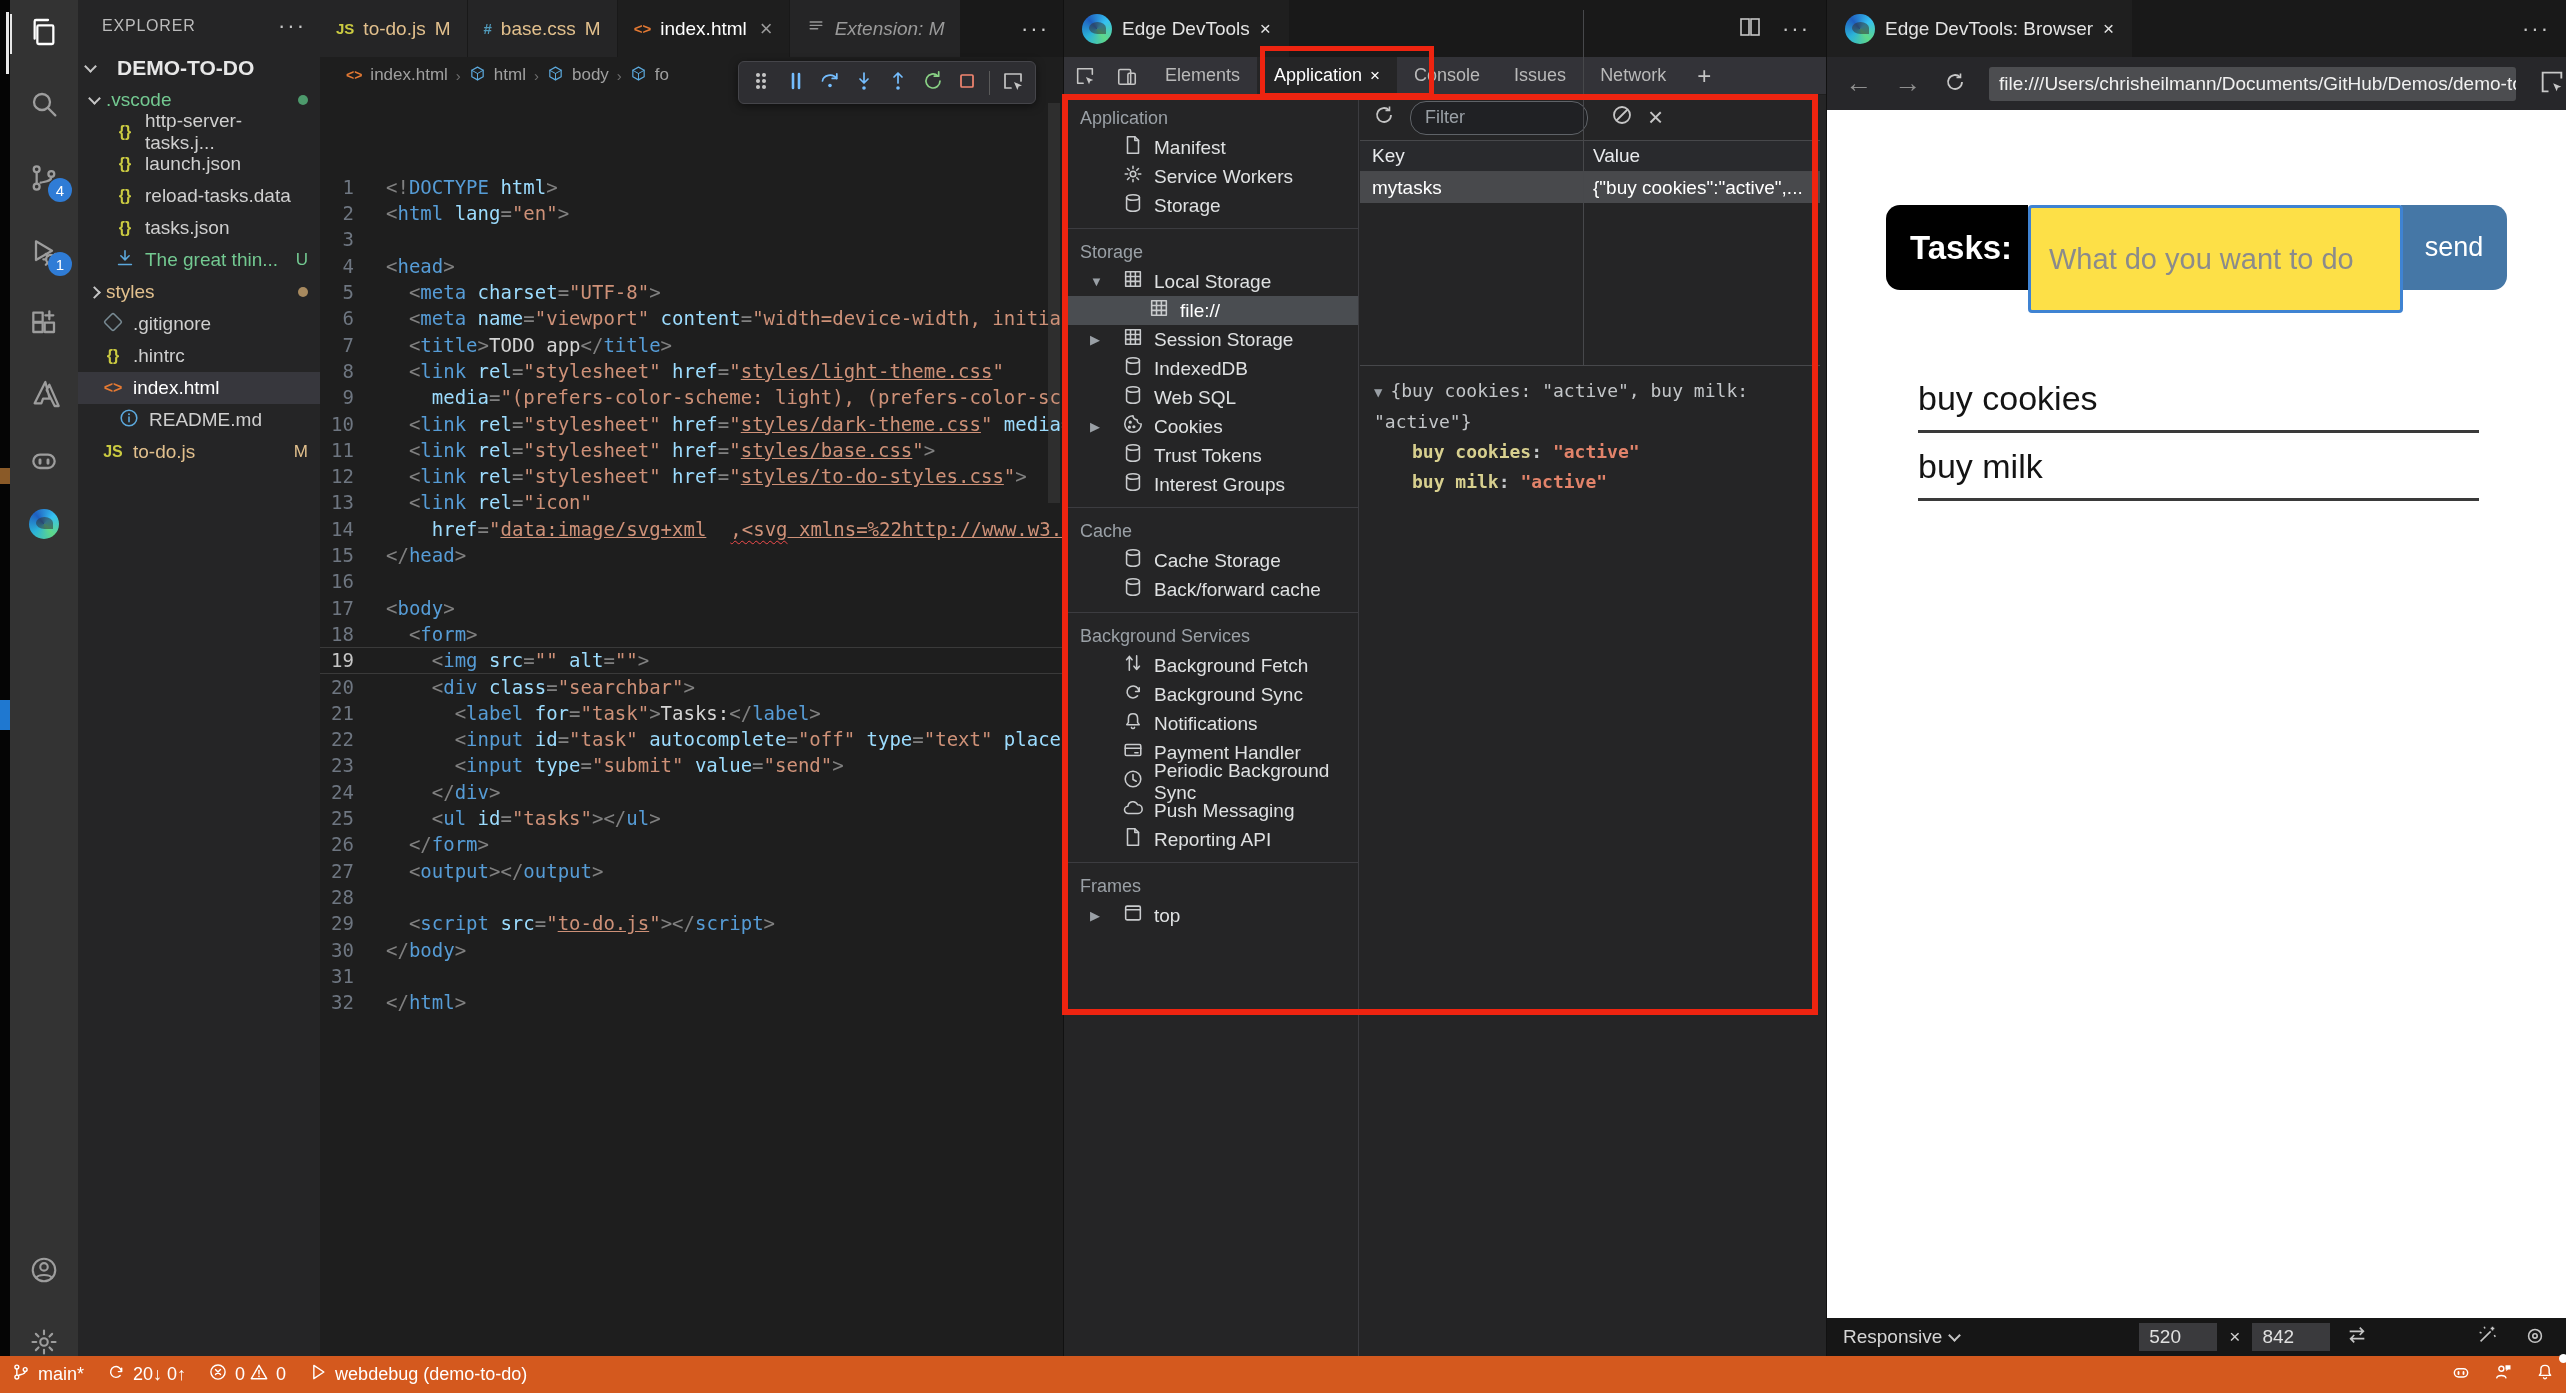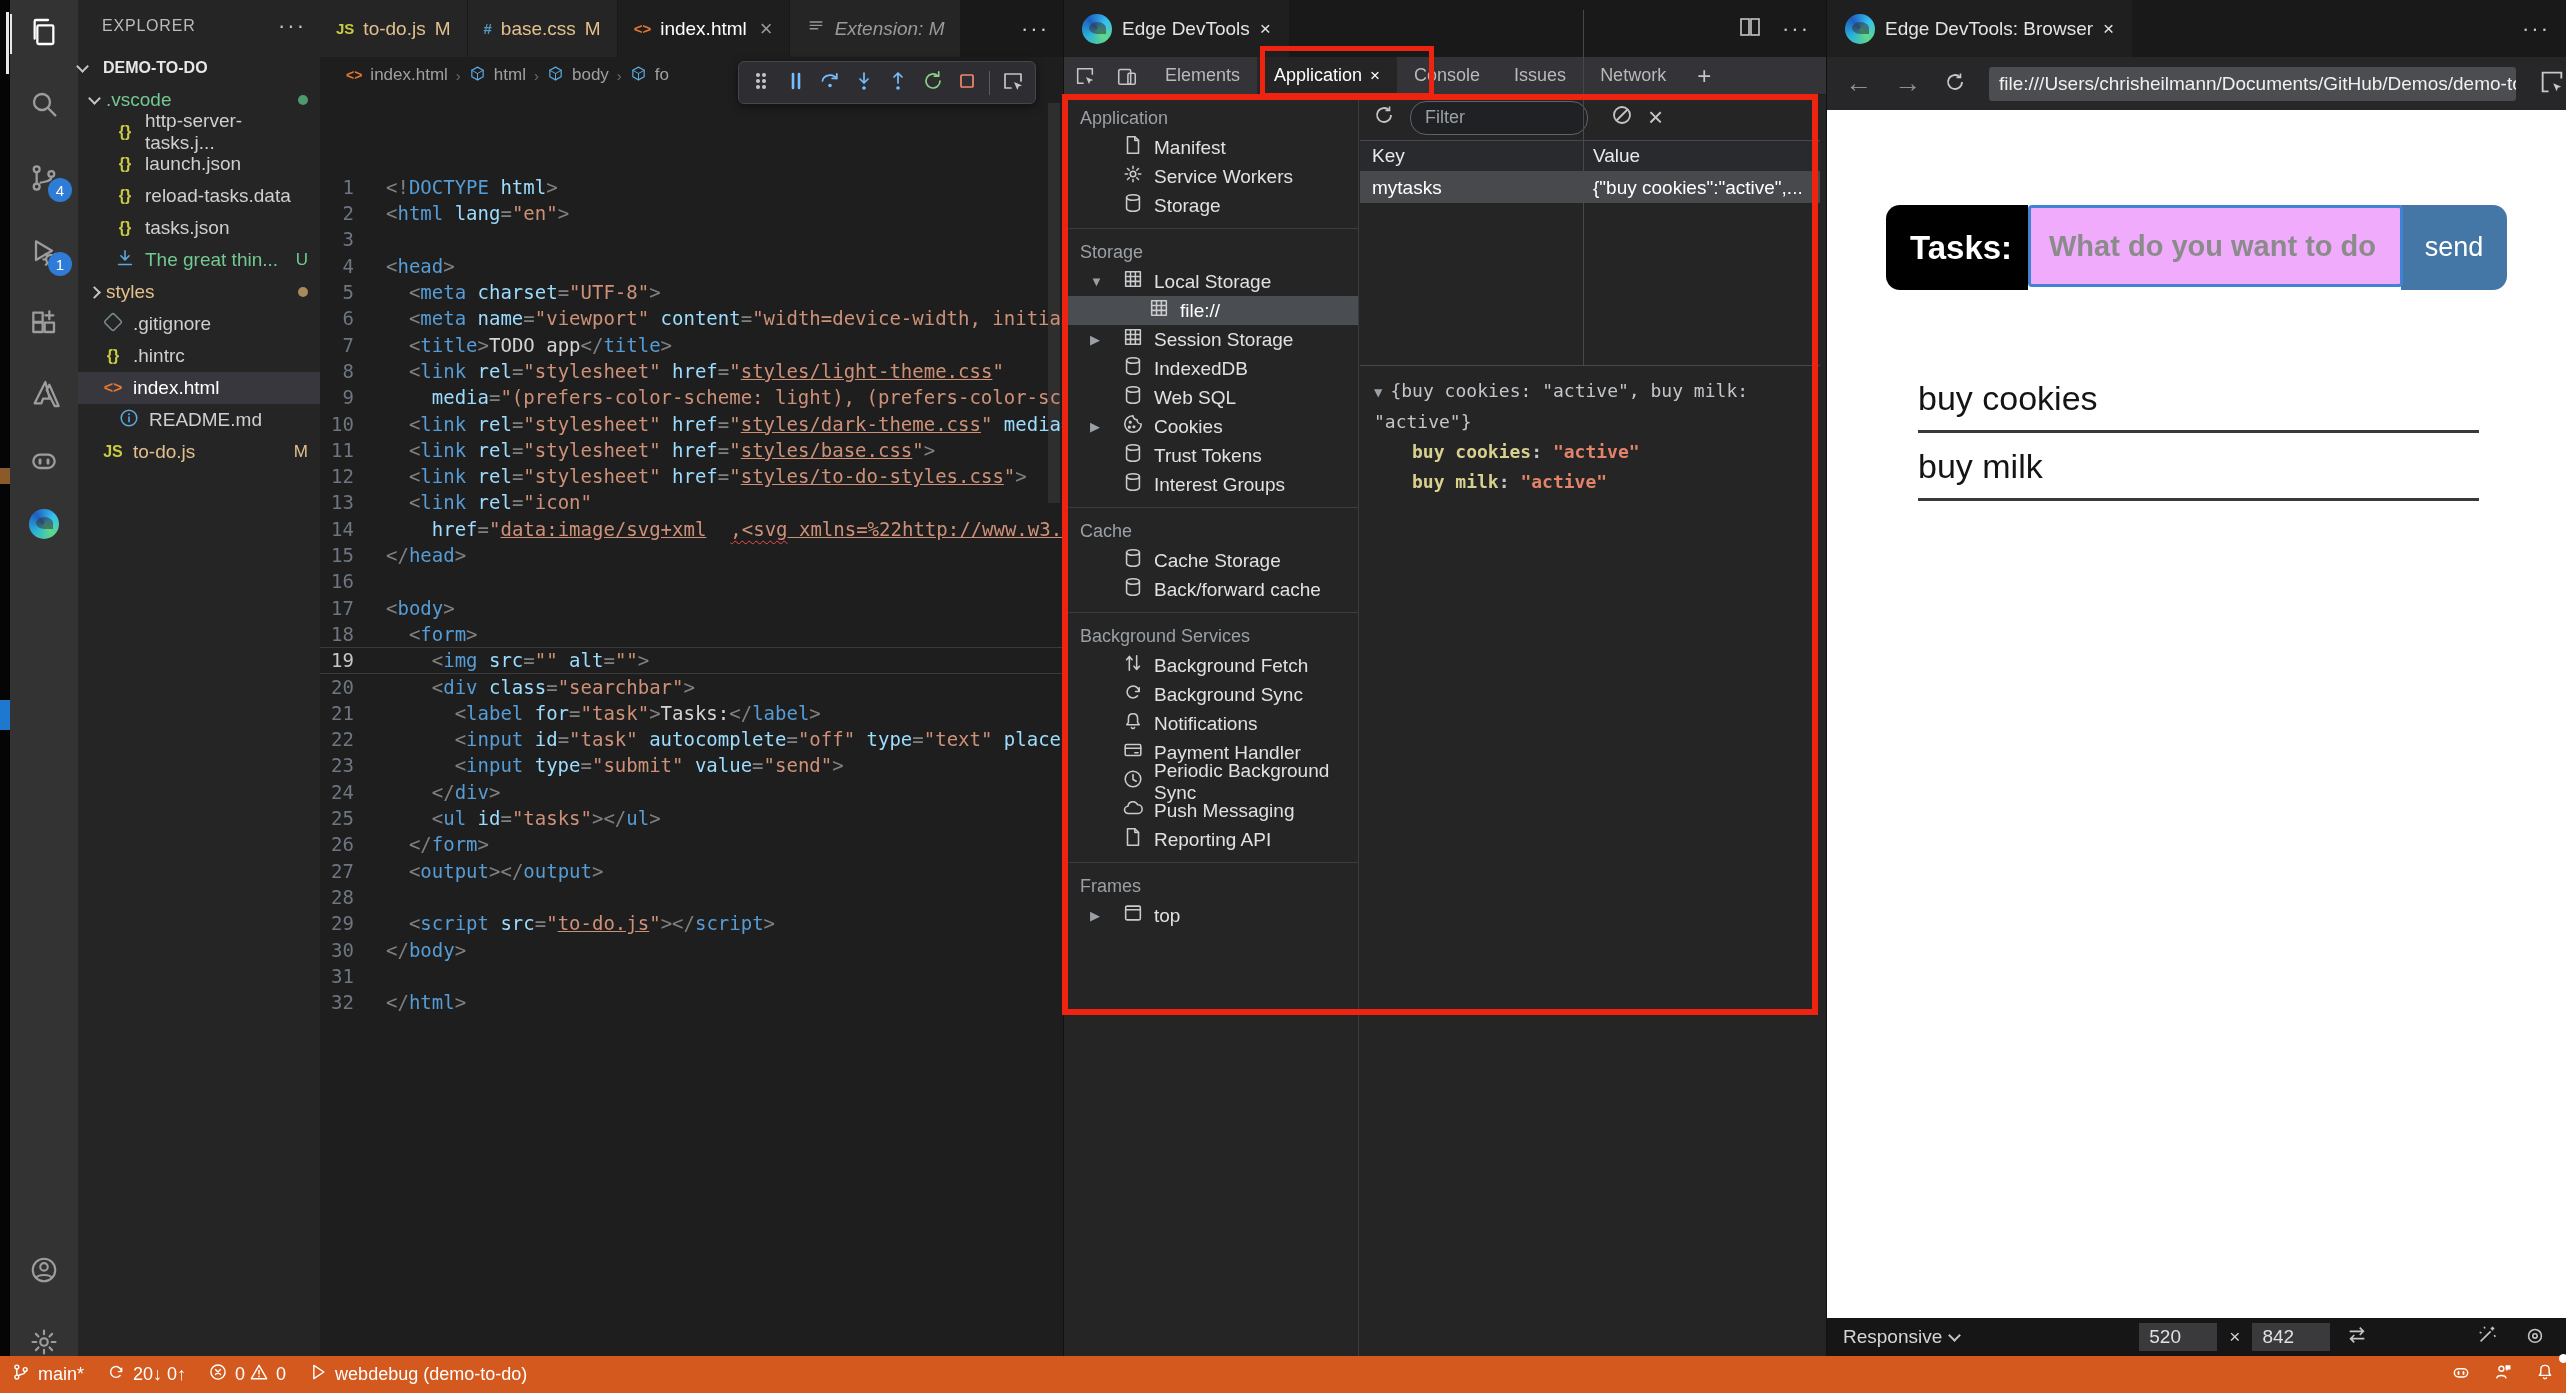--- a/index.html
+++ b/index.html
@@ -22,21 +22,21 @@
   .ab-badge { position:absolute; right:6px; bottom:2px; min-width:24px; height:24px; border-radius:12px;
     background:#2f7cd6; color:#fff; font-size:15px; display:flex; align-items:center; justify-content:center; padding:0 5px; }
   .edge-logo { width:30px; height:30px; border-radius:50%;
     background:conic-gradient(from 140deg,#5fd889,#2bb3d8,#1f5fc0,#35c1f1,#5fd889); position:relative; }
   .edge-logo::after{ content:""; position:absolute; left:7px; top:8px; width:17px; height:12px; border-radius:50% 50% 0 50%; background:#333333; opacity:.55;}
 
   
   .sidebar { position:absolute; left:78px; top:0; width:242px; height:1356px; background:#252526; }
   .sb-header { height:52px; display:flex; align-items:center; padding:0 14px 0 24px; font-size:16px; letter-spacing:.8px; color:#bbbbbb; }
   .sb-header .more { margin-left:auto; color:#c5c5c5; font-size:22px; letter-spacing:2px; }
-  .sb-root { height:32px; display:flex; align-items:center; font-weight:bold; font-size:16px; color:#e7e7e7; gap:16px;}
+  .sb-root { height:32px; display:flex; align-items:center; font-weight:bold; font-size:21px; color:#e7e7e7; padding-left:8px; gap:22px;}
   .exp-item { height:32px; display:flex; align-items:center; font-size:19px; color:#cfcfcf; gap:7px; padding-right:12px; }
   .exp-item.selected { background:#37373d; color:#ffffff; }
   .exp-item .ficon { width:26px; text-align:center; font-weight:bold; font-size:16px; flex:0 0 26px; }
   .exp-item .gitmark { margin-left:auto; font-size:17px; }
   .exp-item .dot { margin-left:auto; width:10px; height:10px; border-radius:50%; }
   .green { color:#73c991; } .tan { color:#e2c08d; }
   .chev { width:9px; height:9px; border-right:2px solid #c5c5c5; border-bottom:2px solid #c5c5c5; display:inline-block; flex:0 0 9px;}
   .chev.down { transform:rotate(45deg); margin-top:-4px;}
   .chev.right { transform:rotate(-45deg); }
   .sb-sections { position:absolute; left:0; bottom:0; width:242px; }
@@ -123,22 +123,22 @@
   .br-nav { position:absolute; left:0; top:57px; right:0; height:53px; background:#27272a; display:flex; align-items:center; gap:22px; padding-left:18px;}
   .br-nav .arrow { color:#8f8f8f; font-size:27px; }
   .br-nav svg { width:24px; height:24px; color:#c8c8c8;}
   .br-url { width:550px; height:34px; background:#4c4d50; border-radius:3px; color:#f0f0f0; font-size:19px; padding:0 10px;
     white-space:nowrap; overflow:hidden; display:flex; align-items:center;}
   .br-inspect { color:#6db2e8; } .br-inspect svg{ width:28px; height:28px;}
   .viewport { position:absolute; left:0; top:110px; right:0; height:1208px; background:#ffffff; color:#111; }
   .searchbar { position:absolute; left:59px; top:95px; height:85px; display:flex; }
   .sb-label { background:#000; color:#fff; border-radius:14px 0 0 14px; width:142px; display:flex; align-items:center;
     padding-left:24px; font-size:33px; font-weight:600; }
-  .sb-input { width:375px; height:82px; border:3px solid #3f83d2; border-radius:4px; background:#f0abfc; font-size:29px;
-    padding:0 18px; font-family:"Liberation Sans",sans-serif; color:#333; outline:none; position:relative; z-index:2;font-weight:bold;}
+  .sb-input { width:375px; height:108px; border:3px solid #3f83d2; border-radius:4px; background:#fde047; font-size:29px;
+    padding:0 18px; font-family:"Liberation Sans",sans-serif; color:#333; outline:none; position:relative; z-index:2;}
   .sb-input::placeholder { color:#8b8b8b; }
   .sb-send { width:106px; background:#4577a6; color:#fff; border:none; border-radius:0 14px 14px 0; font-size:27px;
     font-family:"Liberation Sans",sans-serif; margin-left:-2px;}
   .tasklist { position:absolute; left:91px; top:255px; width:561px; list-style:none; margin:0; padding:0; }
   .tasklist li { font-size:34px; color:#141414; padding:14px 0 12px 0; border-bottom:3px solid #3a3a3a; }
   .devicebar { position:absolute; left:0; bottom:0; right:0; height:38px; background:#161616; display:flex; align-items:center; color:#d6d6d6; font-size:19px;}
   .devicebar .mode { padding-left:16px; display:flex; align-items:center; gap:8px;}
   .dim-input { width:78px; height:28px; background:#3a3a3d; border:none; color:#e0e0e0; font-size:19px; text-align:left; padding:0 10px; font-family:"Liberation Sans",sans-serif;}
   .devicebar .x { margin:0 12px; color:#cfcfcf;}
   .devicebar svg { width:22px; height:22px; color:#c5c5c5;}

